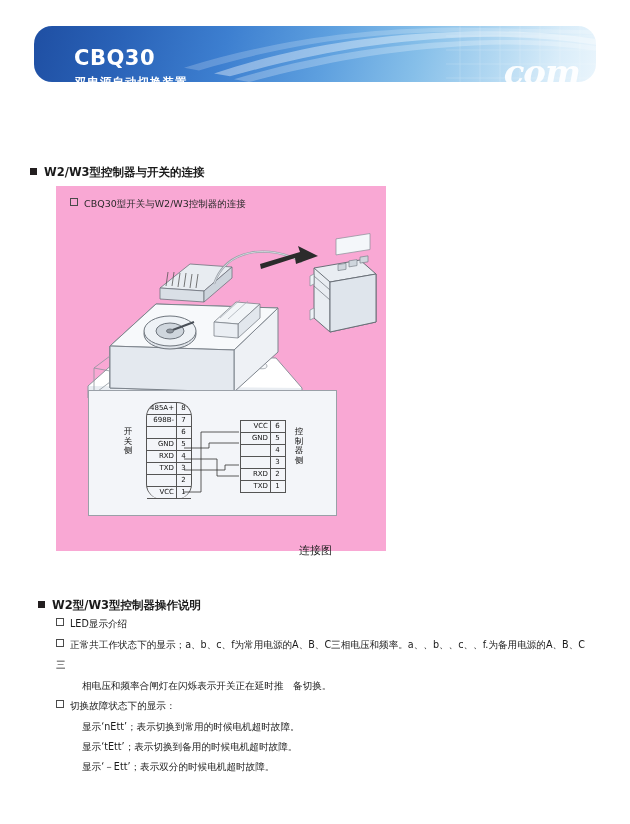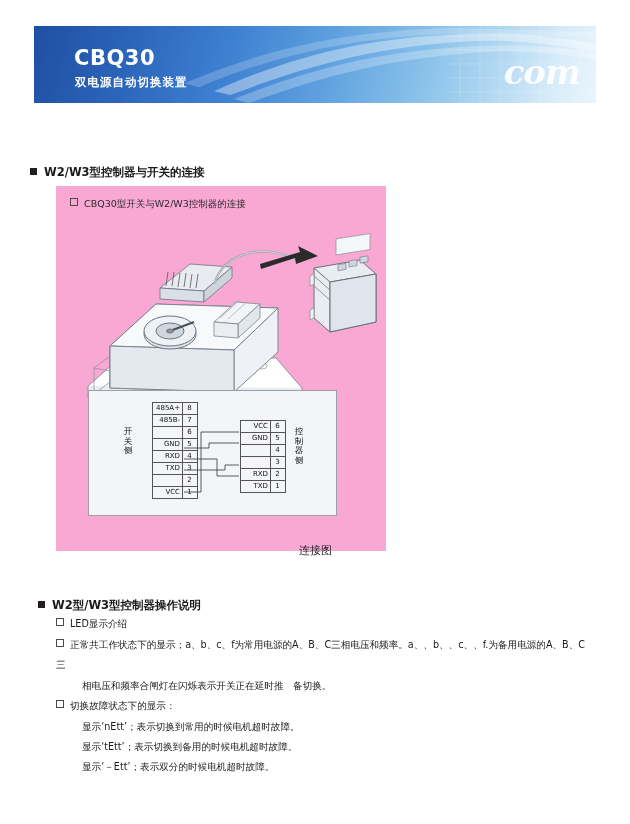--- a/index.html
+++ b/index.html
@@ -15,31 +15,32 @@
     position: relative;
     overflow: hidden;
   }
 
   
   .banner {
     position: absolute;
     left: 34px;
     top: 26px;
     width: 562px;
-    height: 77px;
+    height: 56px;
     background: linear-gradient(105deg,
         #1f4fa3 0%,
         #2a63b8 16%,
         #3d7fd0 34%,
         #5ea0df 52%,
         #86bfe9 68%,
         #b4d9f2 82%,
         #d8ecf9 92%,
         #eaf5fc 100%);
     overflow: hidden;
+    border-radius: 18px;
   }
   .banner .swoosh {
     position: absolute;
     left: 0; top: 0;
     width: 100%; height: 100%;
   }
   .banner-title {
     position: absolute;
     left: 40px;
     top: 20px;
@@ -327,27 +328,27 @@
     </g>
   </svg>
 
   <div class="conn-label">连接图</div>
 </div>
 
 <div class="pinbox">
   <div class="side-label" style="left:34px; top:36px;">开<br>关<br>侧</div>
   <div class="side-label" style="right:32px; top:36px;">控<br>制<br>器<br>侧</div>
 
-  <div class="pin-col" id="leftPins" style="left:63px; top:11px; width:44px;">
+  <div class="pin-col" id="leftPins" style="left:57px; top:11px; width:44px;border-radius:15px;">
       <div class="pin-row">
         <span class="nm">485A+</span>
         <span class="no">8</span>
       </div>
       <div class="pin-row">
-        <span class="nm">485B-</span>
+        <span class="nm">698B-</span>
         <span class="no">7</span>
       </div>
       <div class="pin-row">
         <span class="nm"></span>
         <span class="no">6</span>
       </div>
       <div class="pin-row">
         <span class="nm">GND</span>
         <span class="no">5</span>
       </div>

